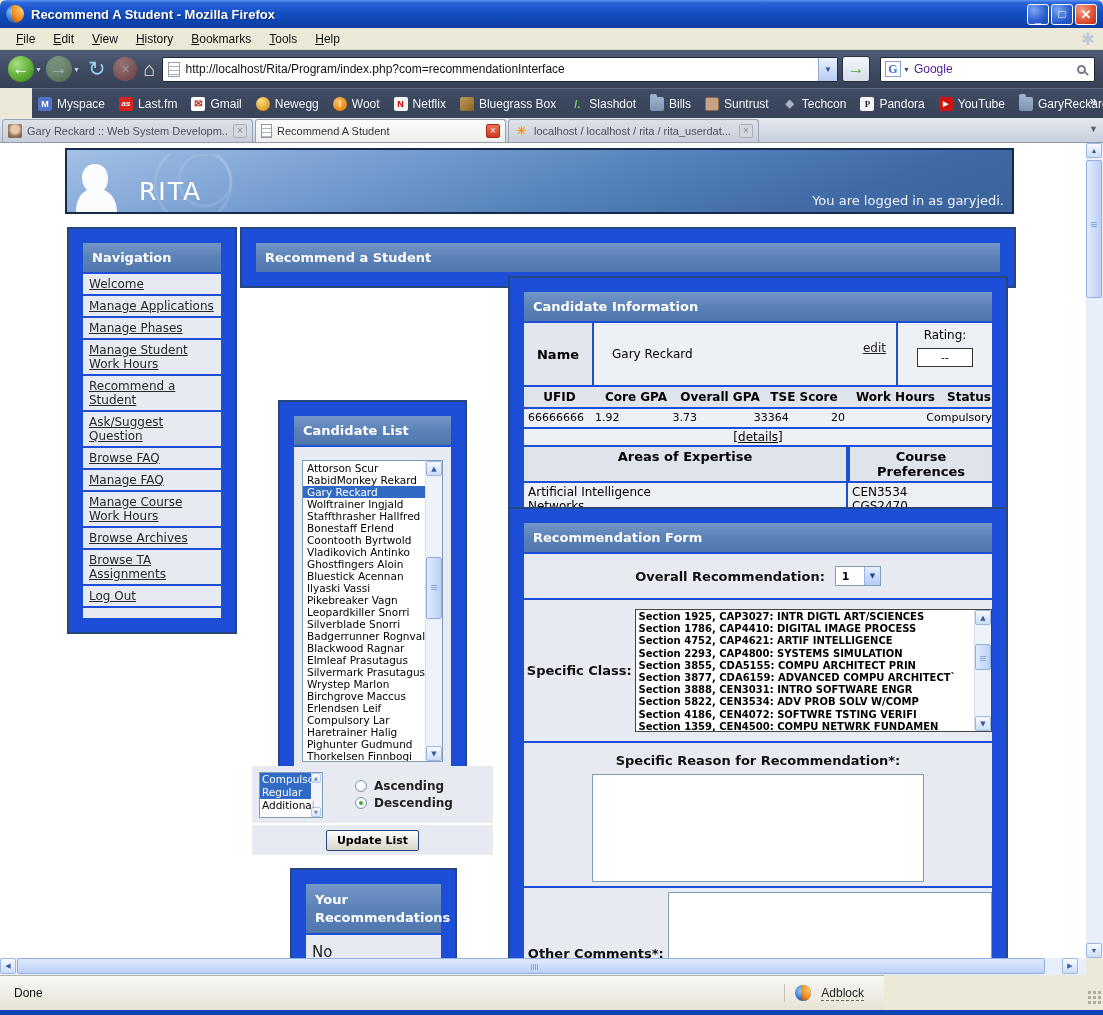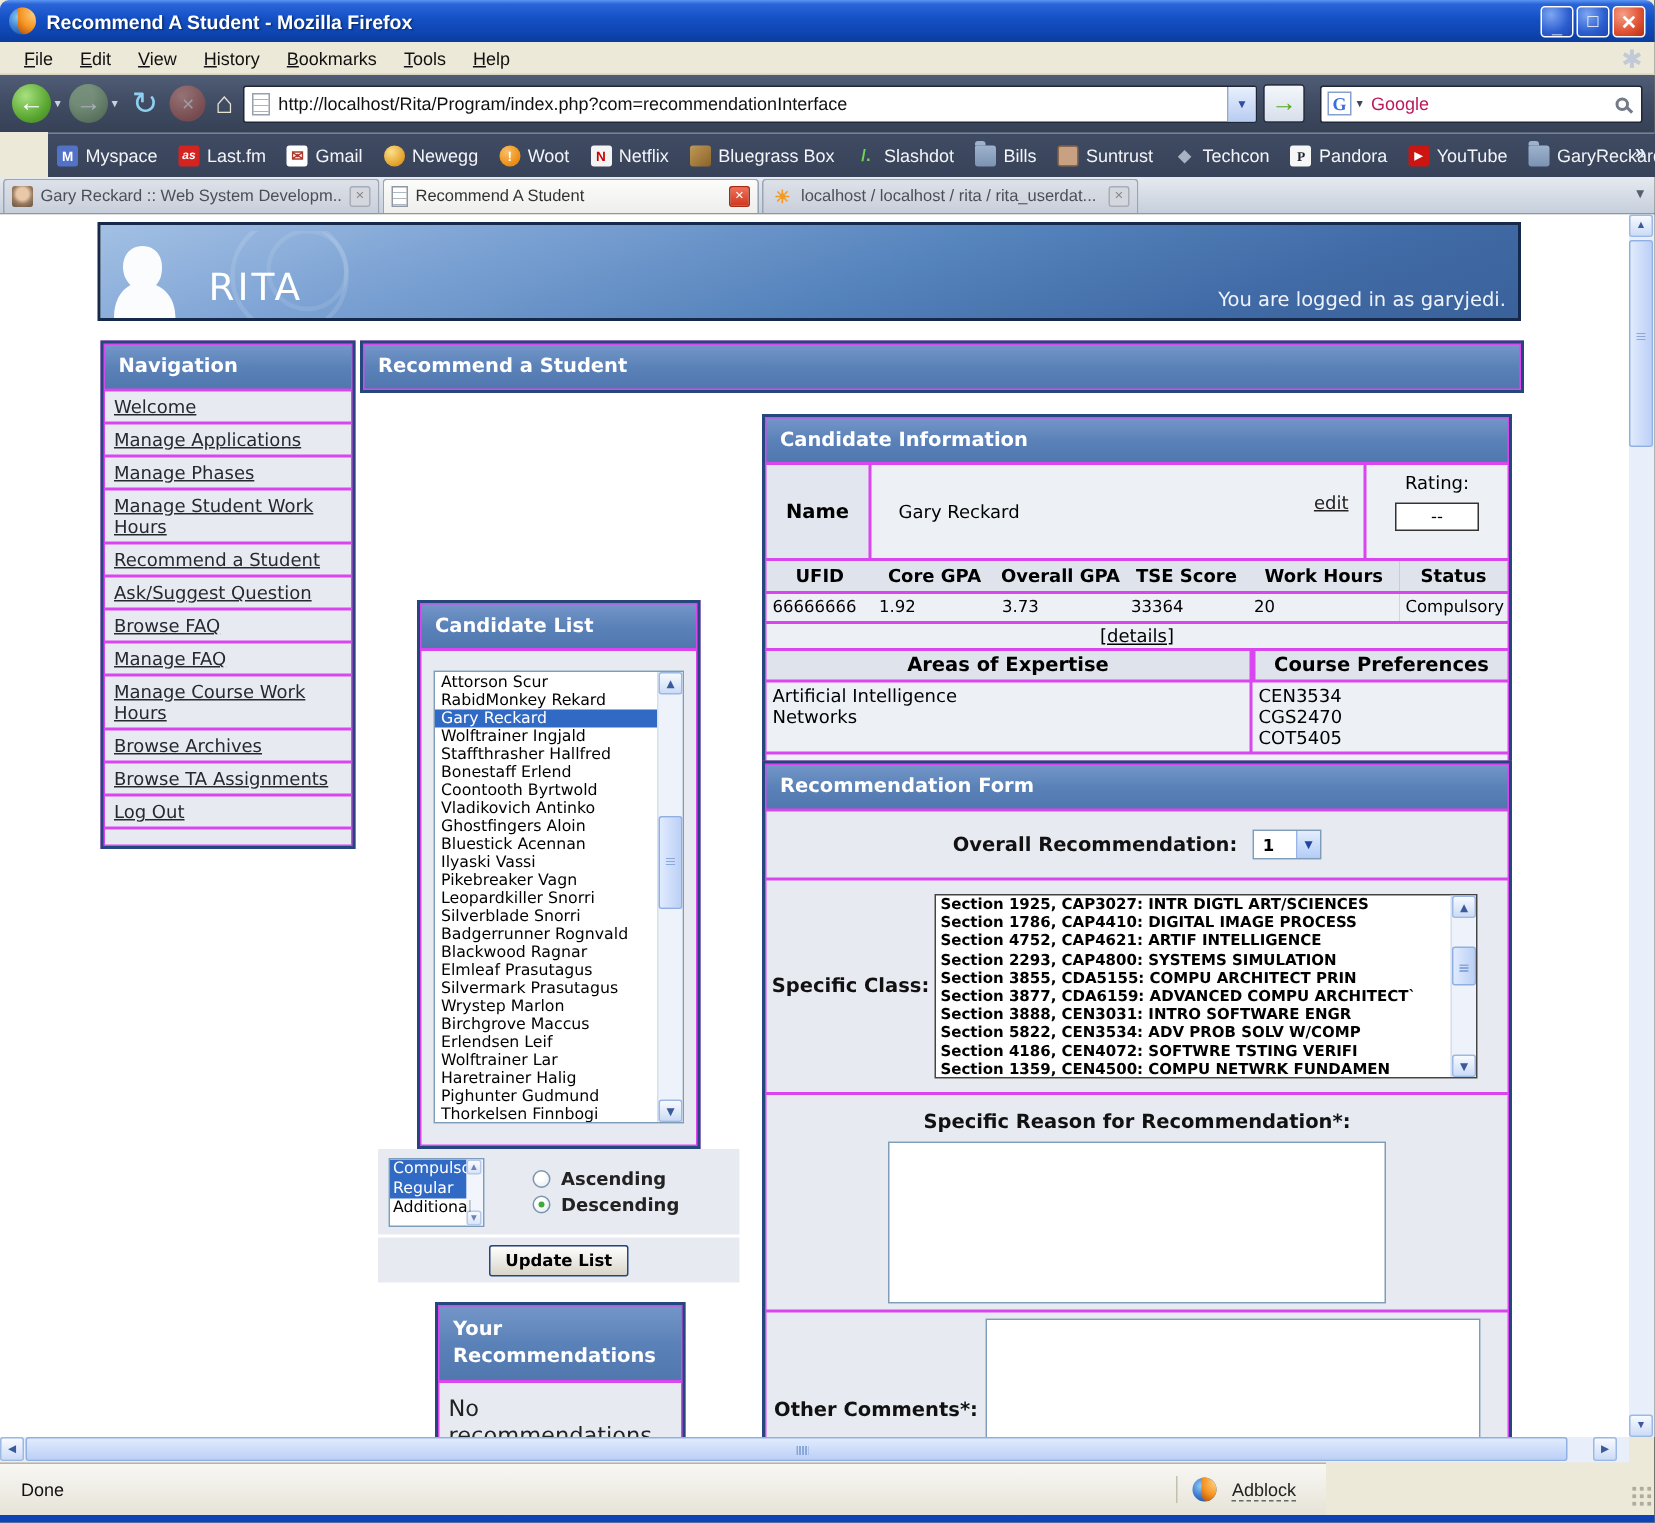--- a/index.html
+++ b/index.html
@@ -54,21 +54,21 @@
     display:flex; align-items:center; justify-content:center; color:#2c4f9e; font-size:8px; flex:none; cursor:pointer; }
   .go-btn { width:28px; height:26px; background:linear-gradient(180deg,#f4f7fb,#d7dfeb); border:1px solid #2a3244;
     border-radius:3px; margin-left:4px; display:flex; align-items:center; justify-content:center;
     color:#56a81e; font-size:17px; font-weight:bold; flex:none; cursor:pointer; }
   .searchbox { width:215px; height:25px; background:#fff; border:1px solid #202838; border-radius:2px;
     margin-left:10px; display:flex; align-items:center; padding:0 4px; flex:none; }
   .g-logo { width:16px; height:16px; border:1px solid #88a0d0; background:#fff; color:#3a6fd8;
     font-weight:bold; font-size:12px; font-family:"Liberation Serif", serif;
     display:flex; align-items:center; justify-content:center; flex:none; }
   .g-caret { font-size:7px; color:#404858; margin:0 4px 0 2px; cursor:pointer; }
-  .search-ph { color:#be185d; font-size:12px; flex:1; }
+  .search-ph { color:#4c1d95; font-size:12px; flex:1; }
   .magnifier { width:9px; height:9px; border:2px solid #737b88; border-radius:50%; position:relative; margin-right:4px; flex:none; cursor:pointer; }
   .magnifier::after { content:""; position:absolute; width:2px; height:6px; background:#737b88;
     right:-3px; bottom:-4px; transform:rotate(-45deg); }
 
   
   .bookmarksbar { position:absolute; left:0; top:88px; width:1088px; height:30px;
     background:linear-gradient(180deg,#3f4b62 0%,#38435a 100%); border-top:1px solid #5a6880;
     display:flex; align-items:center; padding:0 6px; overflow:hidden;margin-left:32px; }
   .bm-item { display:flex; align-items:center; color:#f2f4f8; font-size:12px; margin-right:14px;
     white-space:nowrap; cursor:pointer; }
@@ -117,21 +117,21 @@
 
   
   .banner { position:absolute; left:65px; top:5px; width:949px; height:66px; border:2px solid #15294a;
     background:linear-gradient(160deg,#a3c0e4 0%,#7da3d4 25%,#5583bc 55%,#416ba6 80%,#3a619a 100%); }
   .banner svg { position:absolute; left:6px; top:4px; }
   .brand { position:absolute; left:72px; bottom:6px; color:#fff; font-size:25px; letter-spacing:2px;
     font-family:"DejaVu Sans", sans-serif; }
   .login-status { position:absolute; right:8px; bottom:4px; color:#eef3fa; font-size:13px; }
 
   
-  .panel { position:absolute; border:2px solid #26477e; background:#d946ef; padding:1px; }
+  .panel { position:absolute; border:2px solid #26477e; background:#1d4ed8; padding:14px; }
   .panel-head { background:linear-gradient(180deg,#7396c8 0%,#5b82b8 50%,#5077ae 100%);
     color:#fff; font-weight:bold; font-size:13px; padding:7px 9px; }
   .sect { background:#e7ebf1; margin-top:2px; }
 
   
   .nav-item { display:block; background:#e7eaf1; margin-top:2px; padding:3px 6px; font-size:12px;
     color:#26292e; text-decoration:underline; cursor:pointer; }
   .nav-filler { height:10px; background:#e7eaf1; margin-top:2px; }
 
   
@@ -483,21 +483,21 @@
               <div class="cl-item">Pikebreaker Vagn</div>
               <div class="cl-item">Leopardkiller Snorri</div>
               <div class="cl-item">Silverblade Snorri</div>
               <div class="cl-item">Badgerrunner Rognvald</div>
               <div class="cl-item">Blackwood Ragnar</div>
               <div class="cl-item">Elmleaf Prasutagus</div>
               <div class="cl-item">Silvermark Prasutagus</div>
               <div class="cl-item">Wrystep Marlon</div>
               <div class="cl-item">Birchgrove Maccus</div>
               <div class="cl-item">Erlendsen Leif</div>
-              <div class="cl-item">Wolftrainer Lar</div>
+              <div class="cl-item">Compulsory Lar</div>
               <div class="cl-item">Haretrainer Halig</div>
               <div class="cl-item">Pighunter Gudmund</div>
               <div class="cl-item">Thorkelsen Finnbogi</div>
             </div>
           <div class="xp-sb">
             <span class="sb-btn sb-up">▲</span>
             <span class="sb-thumb" style="top:96px; height:62px;"></span>
             <span class="sb-btn sb-down">▼</span>
           </div>
         </div>

